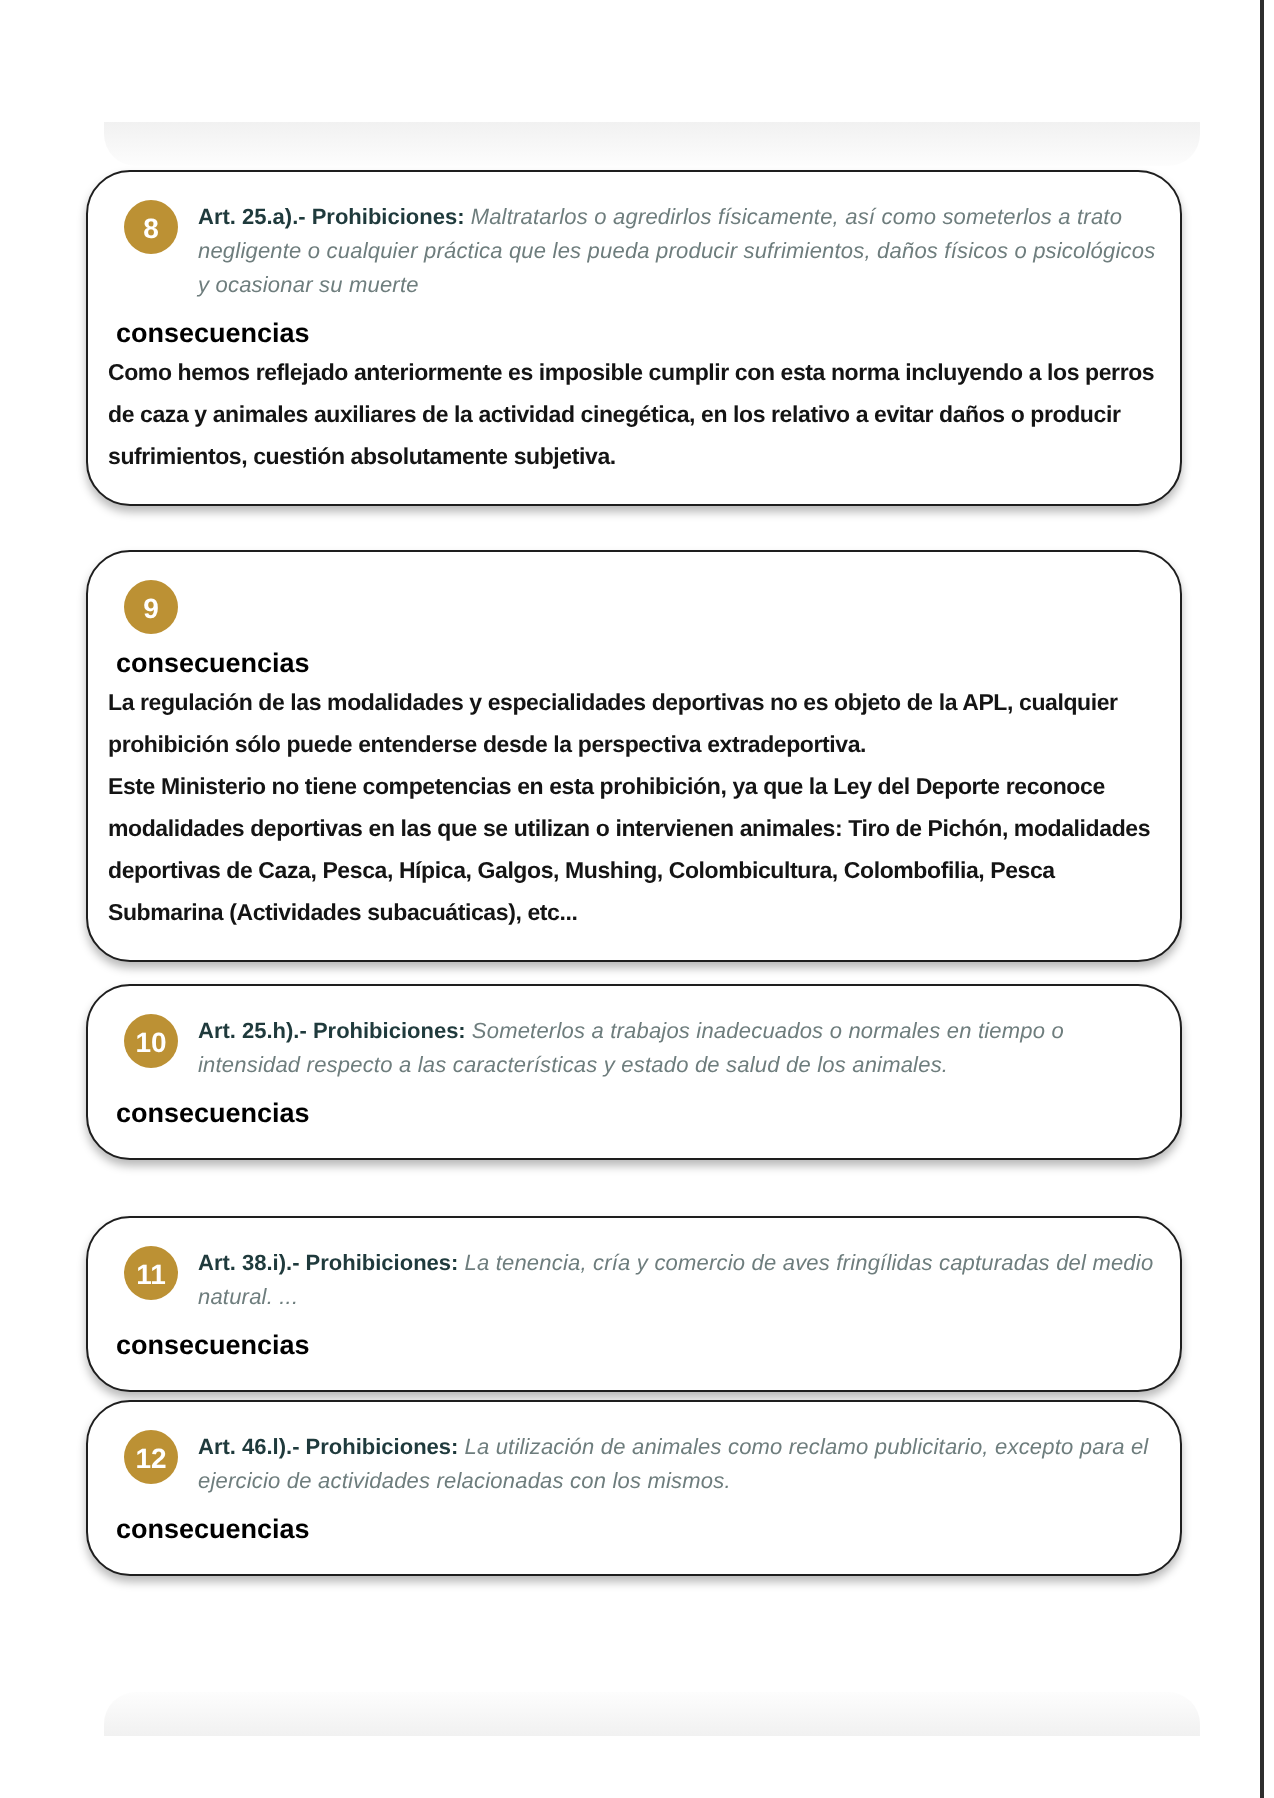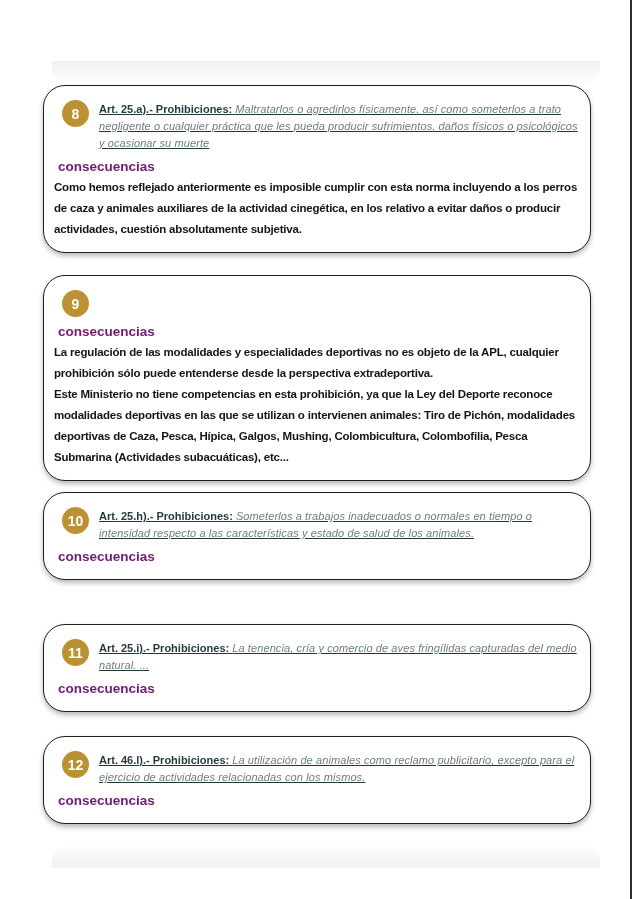--- a/index.html
+++ b/index.html
@@ -41,22 +41,22 @@
   .card {
     box-sizing: border-box;
     background: #ffffff;
     border: 1.3px solid #1e1e1e;
     border-radius: 22px;
     box-shadow: 0 3px 5px rgba(0,0,0,0.28);
     padding: 9px 12px 12px 10px;
   }
   .card.gap-a { margin-bottom: 22px; }
   .card.gap-b { margin-bottom: 11px; }
-  .card.gap-c { margin-bottom: 44px; }
-  .card.gap-d { margin-bottom: 24px; }
+  .card.gap-c { margin-bottom: 28px; }
+  .card.gap-d { margin-bottom: 4px; }
 
   .card-head {
     display: flex;
     align-items: flex-start;
     gap: 10px;
     padding-left: 8px;
     padding-top: 3px;
   }
   .badge {
     flex: 0 0 27px;
@@ -71,34 +71,33 @@
     align-items: center;
     justify-content: center;
     margin-top: 2px;
   }
   .head-text {
     margin: 0;
     font-size: 11px;
     line-height: 17px;
     padding-top: 3px;
     color: #1f3a3c;
-    text-decoration: underline;
   }
   .article-label {
     font-weight: bold;
     color: #1f3a3c;
   }
   .quote-text {
     font-style: italic;
     color: #6e7d7d;
     letter-spacing: 0.1px;
   }
   .consequences-label {
     margin: 7px 0 2px 4px;
-    color: #701a75;
+    color: #000000;
     font-weight: bold;
     font-size: 13.5px;
     line-height: 16px;
   }
   .body-text {
     margin: 0;
     color: #141414;
     font-weight: bold;
     font-size: 11.5px;
     letter-spacing: -0.2px;
@@ -116,21 +115,21 @@
 
   <section class="card gap-a">
     <div class="card-head">
       <div class="badge">8</div>
       <p class="head-text">
         <span class="article-label">Art. 25.a).- Prohibiciones:</span>
         <span class="quote-text">Maltratarlos o agredirlos físicamente, así como someterlos a trato negligente o cualquier práctica que les pueda producir sufrimientos, daños físicos o psicológicos y ocasionar su muerte</span>
       </p>
     </div>
     <p class="consequences-label">consecuencias</p>
-    <p class="body-text">Como hemos reflejado anteriormente es imposible cumplir con esta norma incluyendo a los perros de caza y animales auxiliares de la actividad cinegética, en los relativo a evitar daños o producir actividades, cuestión absolutamente subjetiva.</p>
+    <p class="body-text">Como hemos reflejado anteriormente es imposible cumplir con esta norma incluyendo a los perros de caza y animales auxiliares de la actividad cinegética, en los relativo a evitar daños o producir sufrimientos, cuestión absolutamente subjetiva.</p>
   </section>
 
   <section class="card gap-b">
     <div class="card-head">
       <div class="badge">9</div>
     </div>
     <p class="consequences-label">consecuencias</p>
     <p class="body-text">La regulación de las modalidades y especialidades deportivas no es objeto de la APL, cualquier prohibición sólo puede entenderse desde la perspectiva extradeportiva.</p>
     <p class="body-text">Este Ministerio no tiene competencias en esta prohibición, ya que la  Ley del Deporte reconoce modalidades deportivas en las que se utilizan o intervienen animales: Tiro de Pichón, modalidades deportivas de Caza, Pesca, Hípica, Galgos, Mushing, Colombicultura, Colombofilia, Pesca Submarina (Actividades subacuáticas), etc...</p>
   </section>
@@ -143,21 +142,21 @@
         <span class="quote-text">Someterlos a trabajos inadecuados o normales en tiempo o intensidad respecto a las características y estado de salud de los animales.</span>
       </p>
     </div>
     <p class="consequences-label">consecuencias</p>
   </section>
 
   <section class="card gap-d">
     <div class="card-head">
       <div class="badge">11</div>
       <p class="head-text">
-        <span class="article-label">Art. 25.i).- Prohibiciones:</span>
+        <span class="article-label">Art. 38.i).- Prohibiciones:</span>
         <span class="quote-text">La tenencia, cría y comercio de aves fringílidas capturadas del medio natural. ...</span>
       </p>
     </div>
     <p class="consequences-label">consecuencias</p>
   </section>
 
   <section class="card">
     <div class="card-head">
       <div class="badge">12</div>
       <p class="head-text">

